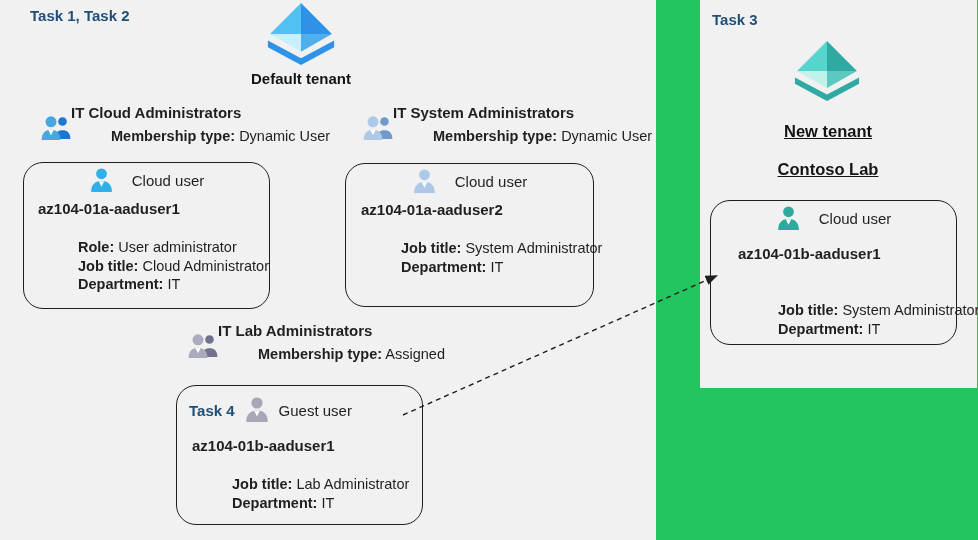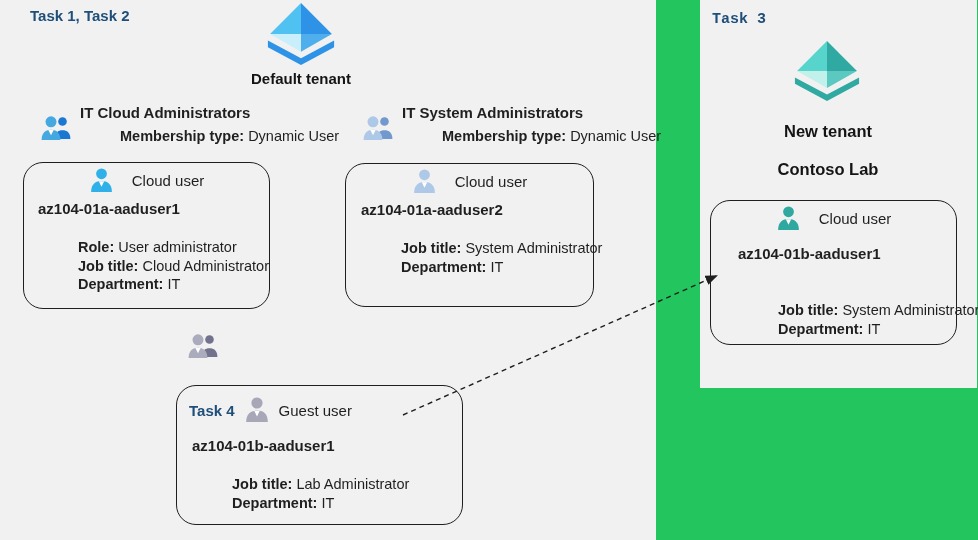--- a/index.html
+++ b/index.html
@@ -5,21 +5,21 @@
   html,body{margin:0;padding:0;background:#ffffff;}
   body{font-family:"Liberation Sans", sans-serif; color:#1f1f1f; -webkit-font-smoothing:antialiased;}
   #canvas{position:relative;width:978px;height:540px;background:#22c55e;overflow:hidden;}
   .panel{position:absolute;background:#f1f1f2;}
   #panel-left{left:0;top:0;width:656px;height:540px;}
   #panel-right{left:700px;top:0;width:277px;height:388px;}
   .abs{position:absolute;}
   .task-label{font-size:15px;font-weight:bold;color:#1f4e79;white-space:nowrap;}
   .tenant-title{font-size:15px;font-weight:bold;color:#141414;text-align:center;white-space:nowrap;}
   .tenant-title-r{font-size:16.5px;font-weight:bold;color:#141414;text-align:center;white-space:nowrap;line-height:20px;}
-  .group{display:flex;gap:9px;align-items:flex-start;justify-content:space-between;}
+  .group{display:flex;align-items:flex-start;justify-content:space-between;}
   .group-icon{flex:0 0 auto;margin-top:11px;}
   .group-name{font-size:15px;font-weight:bold;line-height:20px;white-space:nowrap;}
   .member-line{font-size:14.5px;line-height:19px;margin-top:4px;white-space:nowrap;margin-left:40px;}
   .b{font-weight:bold;}
   .user-box{position:absolute;border:1.6px solid #1f1f1f;border-radius:20px;background:transparent;}
   .box-header{position:absolute;top:4px;left:0;right:0;display:flex;justify-content:center;align-items:center;gap:18px;font-size:15px;white-space:nowrap;}
   .box-header-left{position:absolute;top:10px;left:12px;display:flex;align-items:center;gap:9px;font-size:15px;white-space:nowrap;}
   .username{position:absolute;font-size:15px;font-weight:bold;white-space:nowrap;}
   .details{position:absolute;margin-left:40px;}
   .detail-line{font-size:14.5px;line-height:18.5px;white-space:nowrap;}
@@ -82,20 +82,24 @@
   <div class="abs group" style="left:188px;top:321px;">
     <div class="group-icon">
       <svg width="30" height="27" viewBox="0 0 30 27">
         <circle cx="21.5" cy="7.5" r="4.3" fill="#72728e"></circle>
         <path d="M14 25 C14 18.6 17 16.2 21.5 16.2 C26 16.2 29.4 18.6 29.4 25 Z" fill="#72728e"></path>
         <circle cx="10" cy="7.8" r="5.5" fill="#ababbe"></circle>
         <path d="M0.6 26 C0.6 18.5 5 15.8 10 15.8 C15 15.8 19.4 18.5 19.4 26 Z" fill="#ababbe"></path>
         <path d="M7.4 15.9 L12.6 15.9 L10 21.2 Z" fill="#ffffff"></path>
       </svg>
     </div>
+    <div>
+      <div class="group-name">IT Lab Administrators</div>
+      <div class="member-line"><span class="b">Membership type:</span> <span>Assigned</span></div>
+    </div>
   </div>
 
   <div class="user-box" style="left:23px;top:162px;width:245px;height:145px;">
     <div class="box-header">
       <span>
         <svg width="25" height="27" viewBox="0 0 26 28">
           <circle cx="13" cy="7" r="5.6" fill="#2fb0e8"></circle>
           <path d="M2.2 26 C2.2 17.5 7 14.6 13 14.6 C19 14.6 23.8 17.5 23.8 26 Z" fill="#2fb0e8"></path>
           <path d="M10.2 14.7 L15.8 14.7 L13 20.4 Z" fill="#ffffff"></path>
         </svg>
@@ -121,51 +125,51 @@
       </span>
       <span>Cloud user</span>
     </div>
     <div class="username" style="left:15px;top:37px;">az104-01a-aaduser2</div>
     <div class="details" style="left:15px;top:75px;">
       <div class="detail-line"><span class="b">Job title:</span> <span>System Administrator</span></div>
       <div class="detail-line"><span class="b">Department:</span> <span>IT</span></div>
     </div>
   </div>
 
-  <div class="user-box" style="left:176px;top:385px;width:245px;height:138px;padding-left:40px;">
+  <div class="user-box" style="left:176px;top:385px;width:245px;height:138px;">
     <div class="box-header-left">
       <span class="task-label">Task 4</span>
       <span>
         <svg width="26" height="28" viewBox="0 0 26 28">
           <circle cx="13" cy="7" r="5.6" fill="#a7a7b8"></circle>
           <path d="M2.2 26 C2.2 17.5 7 14.6 13 14.6 C19 14.6 23.8 17.5 23.8 26 Z" fill="#a7a7b8"></path>
           <path d="M10.2 14.7 L15.8 14.7 L13 20.4 Z" fill="#ffffff"></path>
         </svg>
       </span>
       <span>Guest user</span>
     </div>
     <div class="username" style="left:15px;top:51px;">az104-01b-aaduser1</div>
     <div class="details" style="left:15px;top:89px;">
       <div class="detail-line"><span class="b">Job title:</span> <span>Lab Administrator</span></div>
       <div class="detail-line"><span class="b">Department:</span> <span>IT</span></div>
     </div>
   </div>
 
-  <div class="abs task-label" style="left:712px;top:11px;font-family:Liberation Mono, monospace;">Task 3</div>
+  <div class="abs task-label" style="left:712px;top:11px;">Task 3</div>
 
   <div class="abs" style="left:792px;top:40px;">
     <svg width="70" height="62" viewBox="0 0 64 58">
       <polygon points="32,1 4,29 32,29" fill="#57d5cc"></polygon>
       <polygon points="32,1 60,29 32,29" fill="#2fa9a1"></polygon>
       <polygon points="4,29 32,45 32,29" fill="#c2f0eb"></polygon>
       <polygon points="60,29 32,45 32,29" fill="#5bc9c0"></polygon>
       <polygon points="2,35 32,51 62,35 62,41 32,57 2,41" fill="#2fa9a1"></polygon>
     </svg>
   </div>
-  <div class="abs tenant-title-r" style="left:728px;top:121px;width:200px;">
+  <div class="abs tenant-title-r" style="left:728px;top:121px;width:200px;text-decoration:underline;">
     <div>New tenant</div>
     <div style="margin-top:18px;">Contoso Lab</div>
   </div>
 
   <div class="user-box" style="left:710px;top:200px;width:245px;height:143px;">
     <div class="box-header">
       <span>
         <svg width="25" height="27" viewBox="0 0 26 28">
           <circle cx="13" cy="7" r="5.6" fill="#2fa8a0"></circle>
           <path d="M2.2 26 C2.2 17.5 7 14.6 13 14.6 C19 14.6 23.8 17.5 23.8 26 Z" fill="#2fa8a0"></path>

